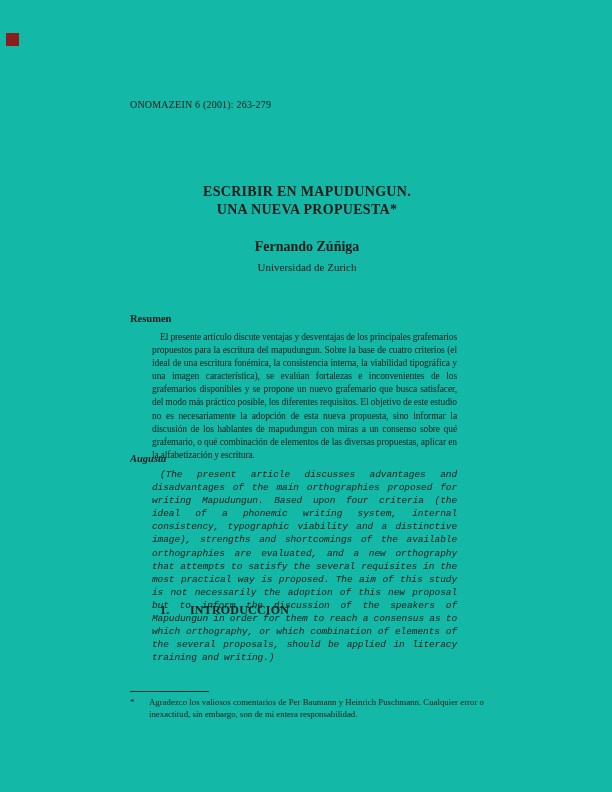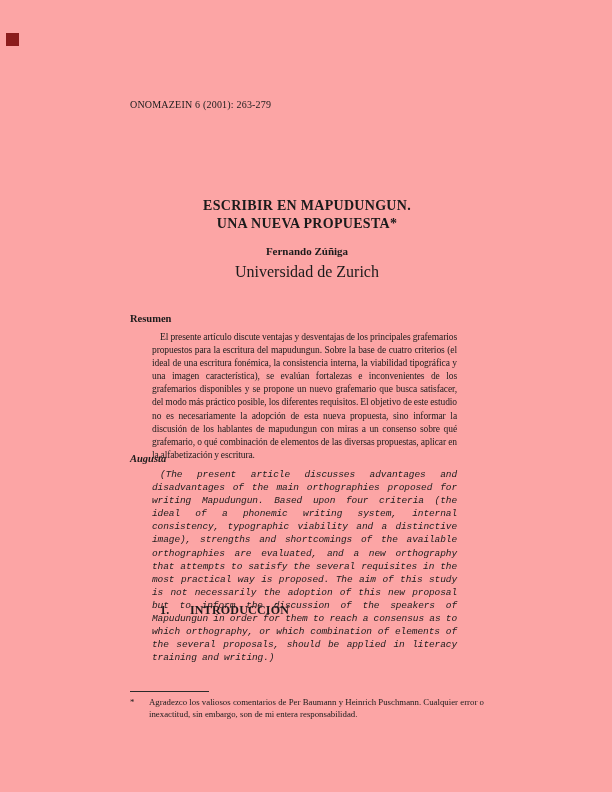--- a/index.html
+++ b/index.html
@@ -1,55 +1,55 @@
 <!DOCTYPE html>
 <html><head>
 <meta charset="utf-8">
 <style>
   html, body { margin: 0; padding: 0; background: #ffffff; }
   .page {
     position: relative;
     width: 612px;
     height: 792px;
-    background: #fca5a5;
+    background: #14b8a6;
     font-family: "Liberation Serif", "DejaVu Serif", serif;
     color: #1b1b1b;
     overflow: hidden;
   }
   .corner-mark {
     position: absolute;
     left: 6px; top: 33px;
     width: 13px; height: 13px;
   }
   .running-head {
     position: absolute;
     left: 130px; top: 99px;
     font-size: 10px;
     letter-spacing: 0.2px;
   }
   .title-block {
     position: absolute;
-    left: 130px; top: 197px;
+    left: 130px; top: 183px;
     width: 354px;
     text-align: center;
   }
   .title-line {
     font-size: 14px;
     font-weight: bold;
     line-height: 18px;
     letter-spacing: 0.3px;
   }
   .author-name {
-    margin-top: 12px;
-    font-size: 11px;
+    margin-top: 20px;
+    font-size: 14px;
     font-weight: bold;
   }
   .affiliation {
     margin-top: 6px;
-    font-size: 16px;
+    font-size: 11px;
   }
   .abs-head {
     position: absolute;
     left: 130px;
     width: 354px;
     text-align: left;
     font-size: 10.5px;
     font-weight: bold;
   }
   .resumen-head { top: 313px; }

